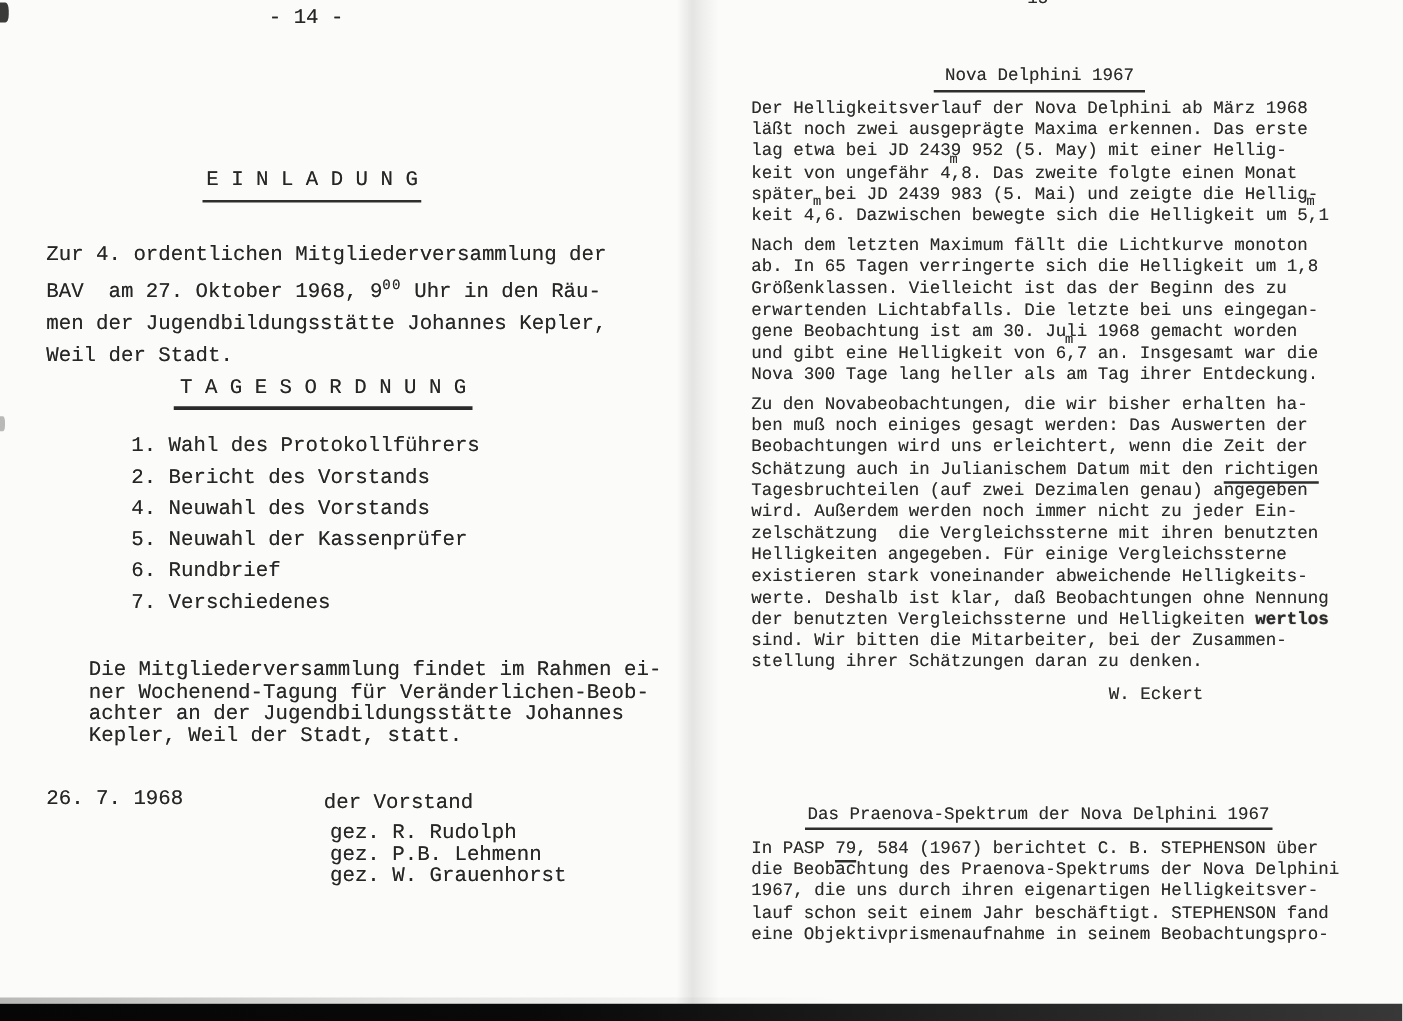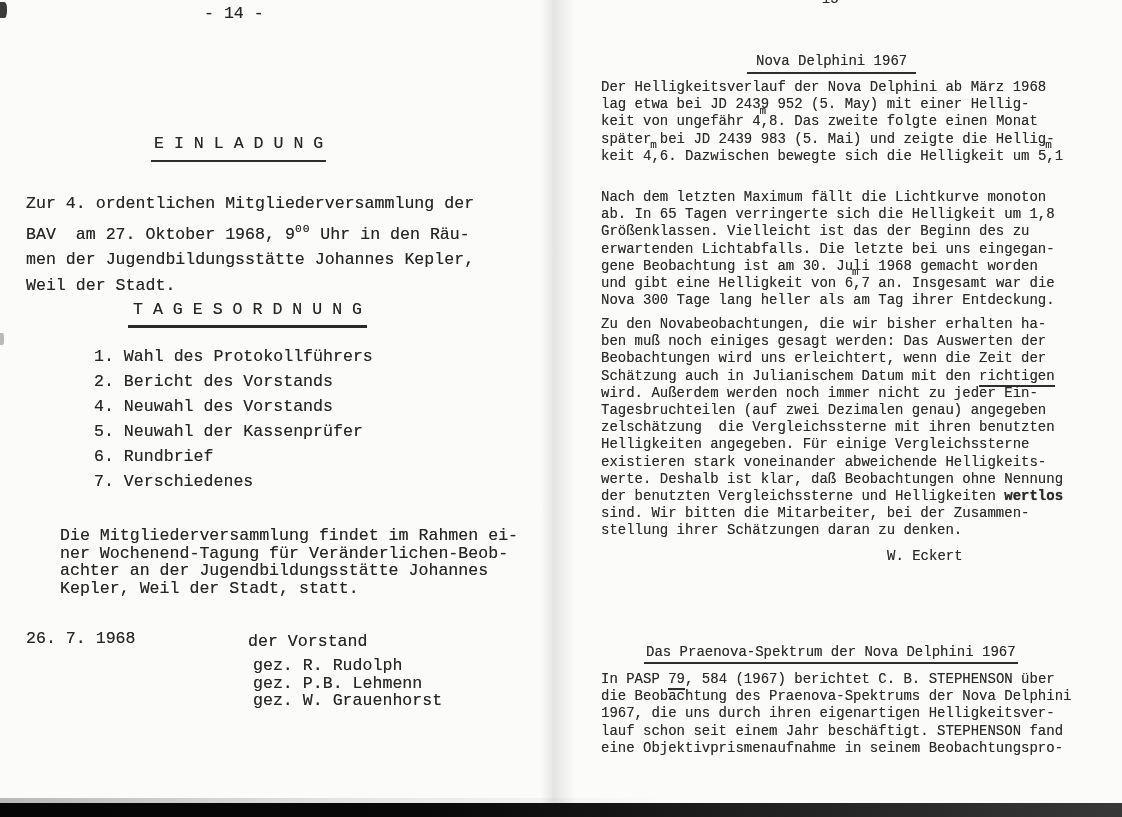--- a/index.html
+++ b/index.html
@@ -44,21 +44,21 @@
     left:0;top:798px;width:1122px;height:5px;
     background:linear-gradient(90deg,rgba(60,60,60,.35) 0%,rgba(60,60,60,.12) 30%,rgba(60,60,60,0) 60%);
   }
   .speck-tl{left:0;top:2px;width:7px;height:16px;background:rgba(25,25,25,.85);border-radius:0 40% 40% 0;}
   .speck-ml{left:0;top:333px;width:4px;height:12px;background:rgba(120,120,120,.5);border-radius:0 40% 40% 0;}
   .clip-top{overflow:hidden;}
 </style>
 </head>
 <body>
 
-<div class="abs pg-left" style="left:1px;top:0;width:541px;height:781px;">
+<div class="abs pg-left" style="left:12px;top:0;width:541px;height:781px;">
 
   <div class="abs ln" style="left:203px;top:4px;">- 14 -</div>
 
   <div class="abs" style="left:150px;top:134px;">
     <span class="hu hu-einladung ln">E I N L A D U N G</span>
   </div>
 
   <div class="abs lead" style="left:25px;top:191px;">
     <div class="ln">Zur 4. ordentlichen Mitgliederversammlung der</div>
     <div class="ln">BAV  am 27. Oktober 1968, 9<sup class="sup00">00</sup> Uhr in den Räu-</div>
@@ -102,20 +102,21 @@
   <div class="abs clip-top" style="left:218px;top:0;height:9px;width:70px;">
     <div class="ln" style="margin-top:-9px;">- 15 -</div>
   </div>
 
   <div class="abs" style="left:160px;top:53px;">
     <span class="hu hu-nova ln">Nova Delphini 1967</span>
   </div>
 
   <div class="abs para" style="left:14px;top:79px;">
     <div class="ln">Der Helligkeitsverlauf der Nova Delphini ab März 1968</div>
+    <div class="ln">läßt noch zwei ausgeprägte Maxima erkennen. Das erste</div>
     <div class="ln">lag etwa bei JD 2439 952 (5. May) mit einer Hellig-</div>
     <div class="ln">keit von ungefähr 4<span class="mag"><span class="mag-m">m</span>,</span>8. Das zweite folgte einen Monat</div>
     <div class="ln">später bei JD 2439 983 (5. Mai) und zeigte die Hellig-</div>
     <div class="ln">keit 4<span class="mag"><span class="mag-m">m</span>,</span>6. Dazwischen bewegte sich die Helligkeit um 5<span class="mag"><span class="mag-m">m</span>,</span>1</div>
   </div>
 
   <div class="abs para" style="left:14px;top:189px;">
     <div class="ln">Nach dem letzten Maximum fällt die Lichtkurve monoton</div>
     <div class="ln">ab. In 65 Tagen verringerte sich die Helligkeit um 1,8</div>
     <div class="ln">Größenklassen. Vielleicht ist das der Beginn des zu</div>
@@ -123,22 +124,22 @@
     <div class="ln">gene Beobachtung ist am 30. Juli 1968 gemacht worden</div>
     <div class="ln">und gibt eine Helligkeit von 6<span class="mag"><span class="mag-m">m</span>,</span>7 an. Insgesamt war die</div>
     <div class="ln">Nova 300 Tage lang heller als am Tag ihrer Entdeckung.</div>
   </div>
 
   <div class="abs para" style="left:14px;top:316px;">
     <div class="ln">Zu den Novabeobachtungen, die wir bisher erhalten ha-</div>
     <div class="ln">ben muß noch einiges gesagt werden: Das Auswerten der</div>
     <div class="ln">Beobachtungen wird uns erleichtert, wenn die Zeit der</div>
     <div class="ln">Schätzung auch in Julianischem Datum mit den <span class="ul">richtigen</span></div>
+    <div class="ln">Tagesbruchteilen (auf zwei Dezimalen genau) angegeben</div>
     <div class="ln">wird. Außerdem werden noch immer nicht zu jeder Ein-</div>
-    <div class="ln">Tagesbruchteilen (auf zwei Dezimalen genau) angegeben</div>
     <div class="ln">zelschätzung  die Vergleichssterne mit ihren benutzten</div>
     <div class="ln">Helligkeiten angegeben. Für einige Vergleichssterne</div>
     <div class="ln">existieren stark voneinander abweichende Helligkeits-</div>
     <div class="ln">werte. Deshalb ist klar, daß Beobachtungen ohne Nennung</div>
     <div class="ln">der benutzten Vergleichssterne und Helligkeiten <b>wertlos</b></div>
     <div class="ln">sind. Wir bitten die Mitarbeiter, bei der Zusammen-</div>
     <div class="ln">stellung ihrer Schätzungen daran zu denken.</div>
   </div>
 
   <div class="abs ln" style="left:300px;top:548px;">W. Eckert</div>

